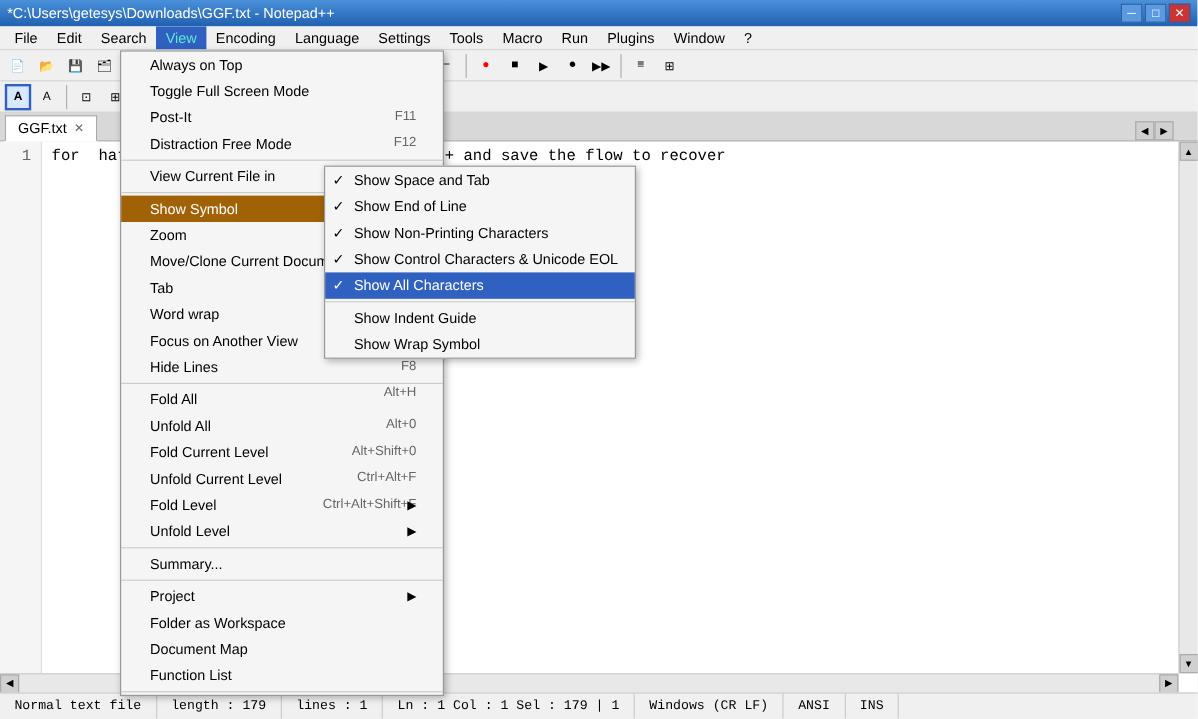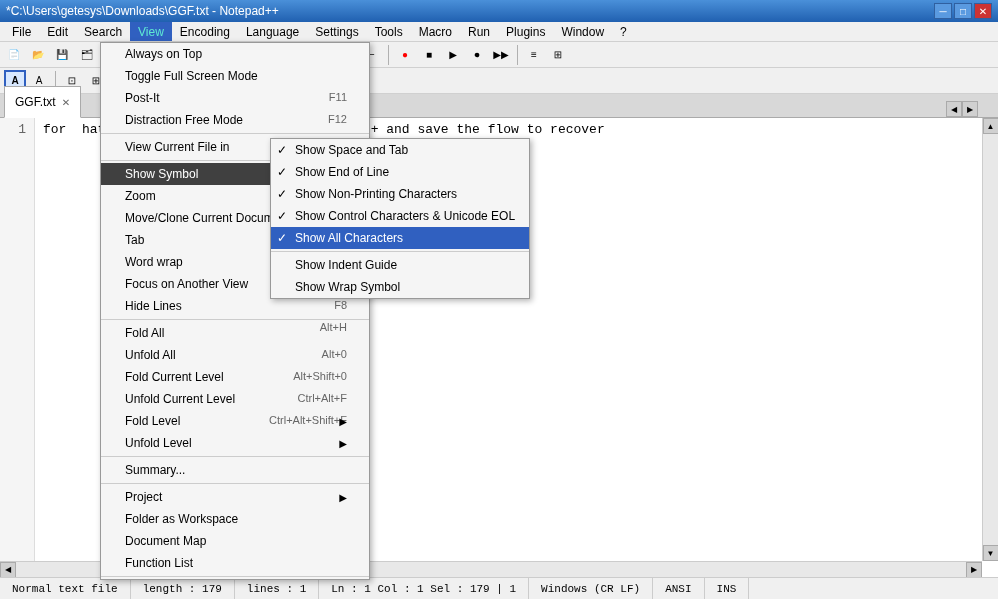--- a/index.html
+++ b/index.html
@@ -102,21 +102,21 @@
       height: 24px;
       display: flex;
       align-items: flex-end;
       padding-left: 4px;
       border-bottom: 1px solid #aaa;
     }
     .tab {
       background: #e8e8e8;
       border: 1px solid #aaa;
       border-bottom: none;
-      padding: 15px 10px;
+      padding: 5px 10px;
       font-size: 12px;
       display: flex;
       align-items: center;
       gap: 6px;
       cursor: pointer;
       height: 22px;
       margin-top: 21px;
     }
     .tab.active {
       background: white;
@@ -197,21 +197,21 @@
     .menu-entry {
       display: flex;
       align-items: center;
       padding: 3px 22px 3px 24px;
       cursor: pointer;
       position: relative;
       white-space: nowrap;
       height: 22px;
     }
     .menu-entry:hover, .menu-entry.highlighted {
-      background: #404040;
+      background: #a16207;
       color: white;
     }
     .menu-entry .shortcut {
       margin-left: auto;
       color: #666;
       font-size: 11px;
       padding-left: 20px;
       margin-top: 42px;
     }
     .menu-entry .arrow {

